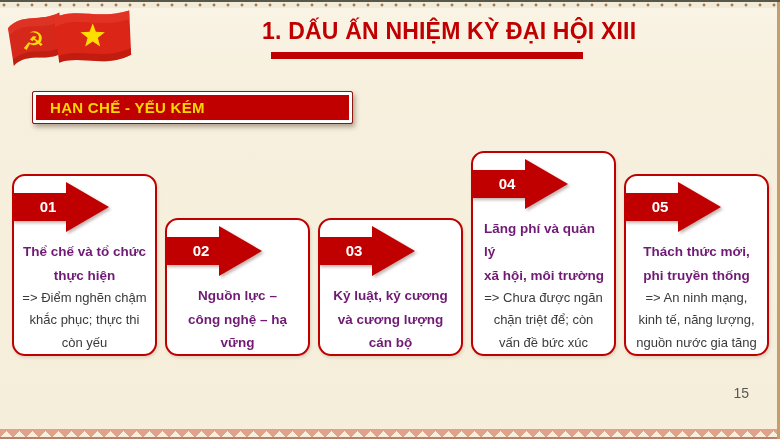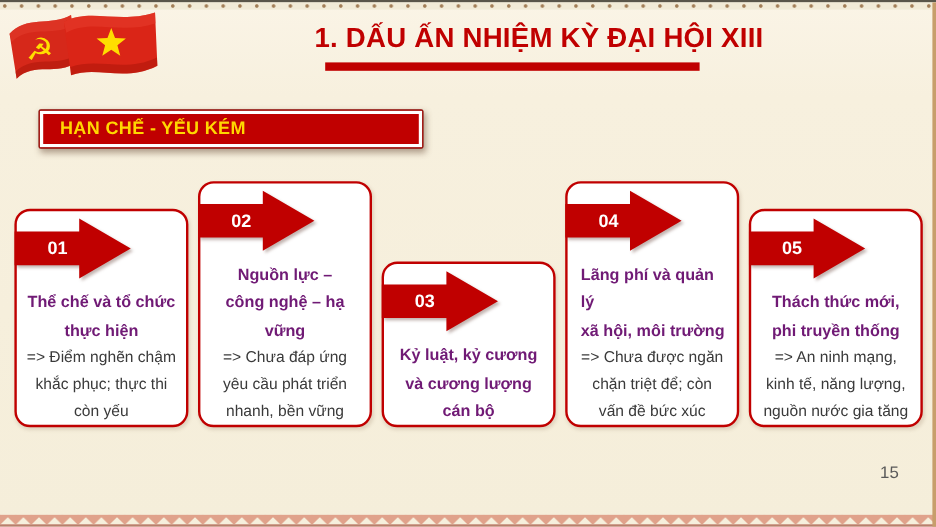--- a/index.html
+++ b/index.html
@@ -120,23 +120,20 @@
     </div>
 
     <div class="card">
       <svg class="arrow" viewBox="0 0 100 52">
         <path d="M0,12 H54 V1 L97,26 L54,51 V40 H0 Z" fill="#c00000"></path>
         <text x="36" y="31" text-anchor="middle">02</text>
       </svg>
       <div class="card-text">
         <h3 class="card-title">Nguồn lực –
 công nghệ – hạ vững</h3>
-        <div class="card-desc">=&gt; Chưa đáp ứng
-yêu cầu phát triển
-nhanh, bền vững</div>
       </div>
     </div>
 
     <div class="card">
       <svg class="arrow" viewBox="0 0 100 52">
         <path d="M0,12 H54 V1 L97,26 L54,51 V40 H0 Z" fill="#c00000"></path>
         <text x="36" y="31" text-anchor="middle">03</text>
       </svg>
       <div class="card-text">
         <h3 class="card-title">Kỷ luật, kỷ cương

